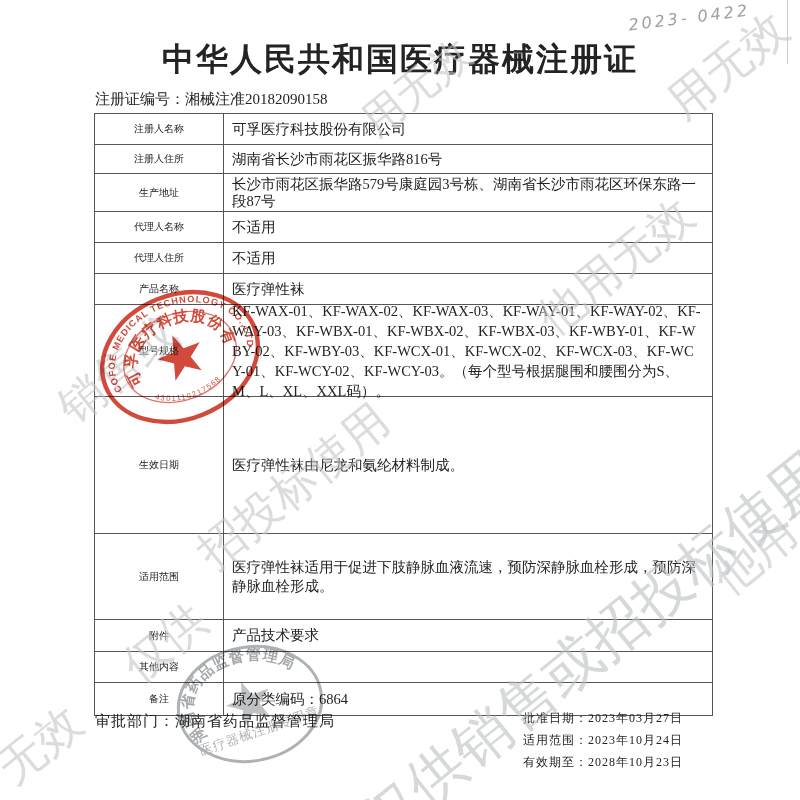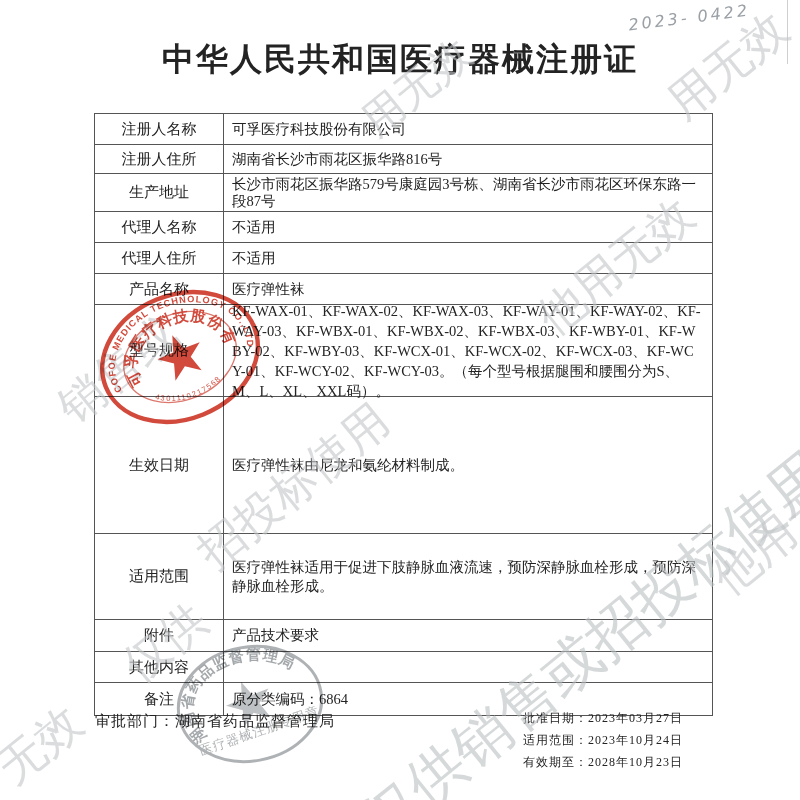--- a/index.html
+++ b/index.html
@@ -14,21 +14,21 @@
   .title{position:absolute;left:0;top:38px;width:100%;text-align:center;
          font-size:32px;font-weight:700;letter-spacing:2px;z-index:2;}
   
   .certline{position:absolute;left:95px;top:90px;font-size:15px;z-index:2;}
   
   .cert-table{position:absolute;left:94px;top:113px;width:617px;
               border:1px solid #555;border-bottom:none;z-index:2;}
   .trow{display:flex;border-bottom:1px solid #555;}
   .tlabel{width:128px;flex:0 0 128px;border-right:1px solid #555;
           display:flex;align-items:center;justify-content:center;
-          font-size:15px;}
+          font-size:10px;}
   .tvalue{flex:1;display:flex;align-items:center;
           padding:2px 8px;font-size:14.5px;line-height:19px;word-break:break-all;}
   .mono-wrap{line-height:20px;}
   
   .approval{position:absolute;left:95px;top:712px;font-size:15px;z-index:2;letter-spacing:1px;font-family:Liberation Serif, serif;}
   .dates{position:absolute;left:523px;top:707px;font-size:12px;line-height:22px;
          letter-spacing:1px;z-index:2;}
   .dates div{white-space:nowrap;}
   
   .wm{position:absolute;white-space:nowrap;color:#c3c6c9;opacity:.6;
@@ -45,20 +45,23 @@
 </head>
 <body>
 
 <div id="page">
 
   <div class="note">2023- 0422</div>
   <div class="scan-edge"></div>
 
   <div class="title">中华人民共和国医疗器械注册证</div>
 
+  <div class="certline">
+    <span>注册证编号：</span><span>湘械注准20182090158</span>
+  </div>
 
   <div class="wm f46" style="left:655px;top:85px">用无效</div>
   <div class="wm f46" style="left:525px;top:300px">他用无效</div>
   <div class="wm f46" style="left:45px;top:390px">销售或</div>
   <div class="wm f46" style="left:185px;top:535px">招投标使用</div>
   <div class="wm f58" style="left:345px;top:800px">仅供销售或招投标使用</div>
   <div class="wm f46" style="left:-15px;top:750px">无效</div>
   <div class="wm f46" style="left:110px;top:648px">仅供</div>
   <div class="wm f42" style="left:350px;top:105px">用无效</div>
   <div class="wm f46" style="left:700px;top:560px">他用无效</div>

